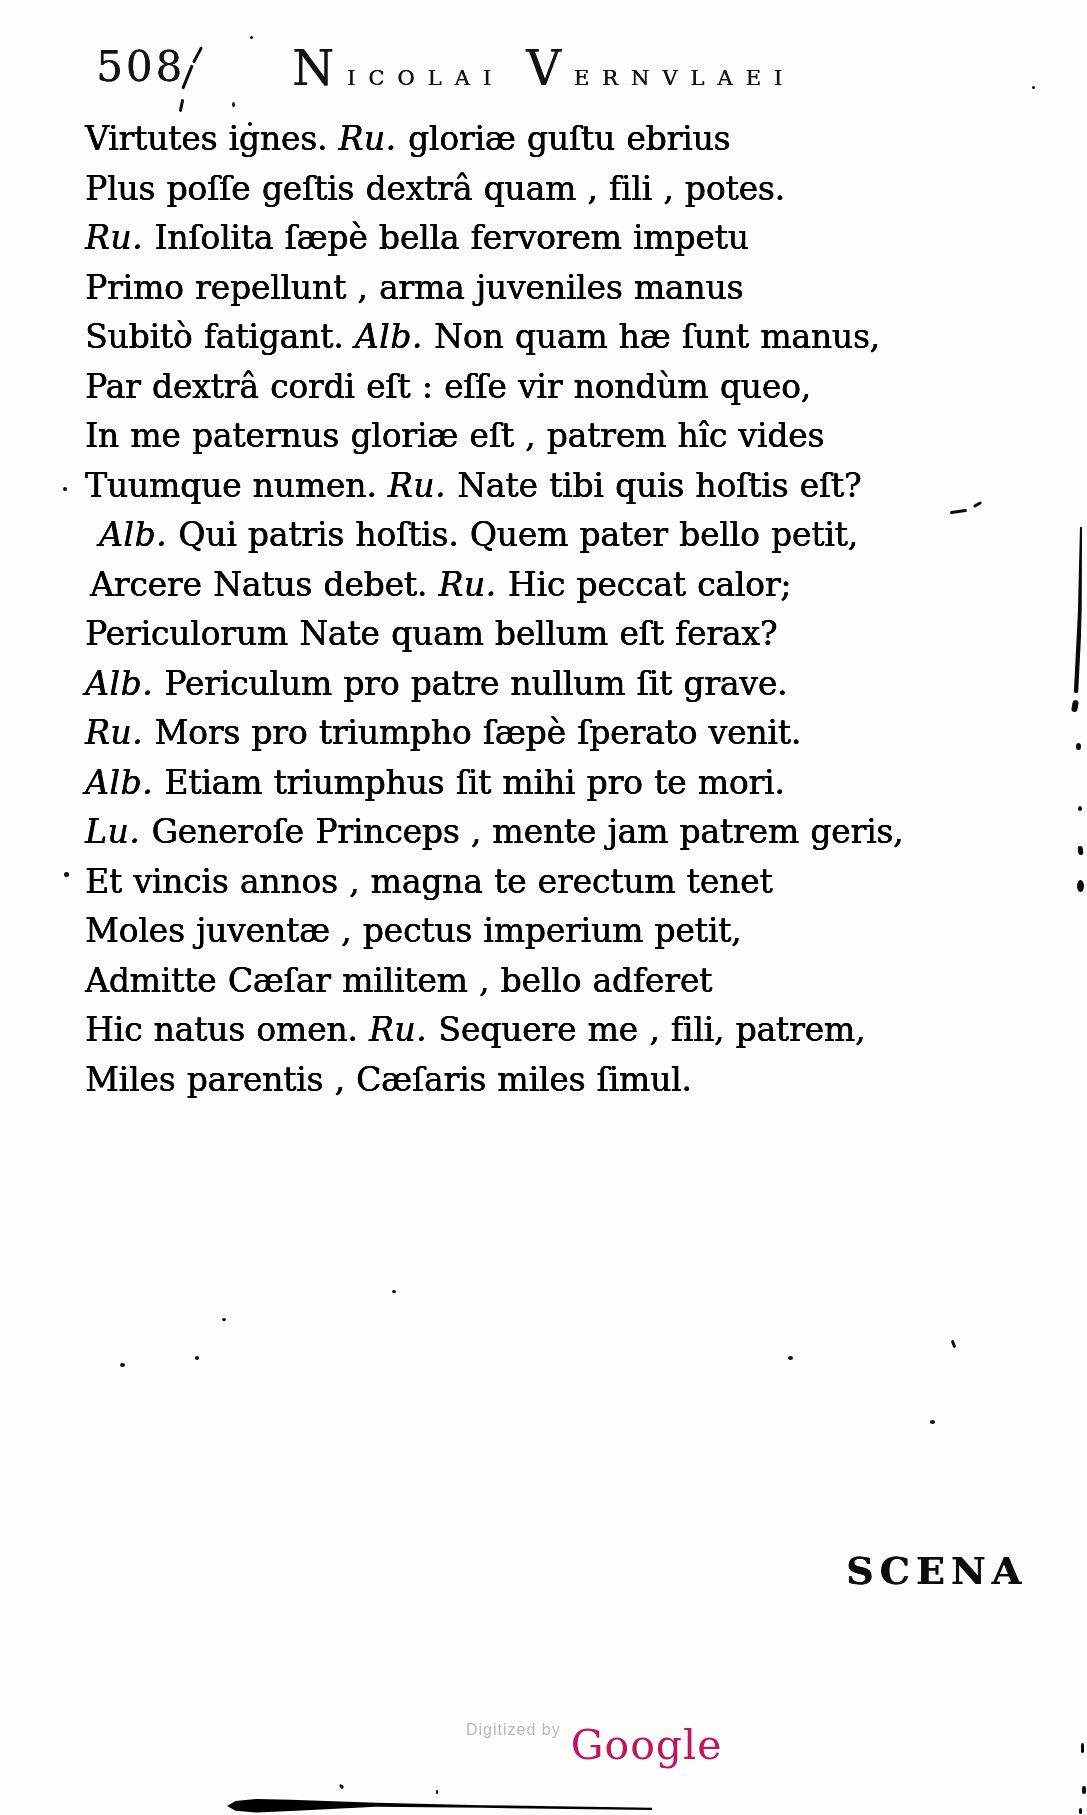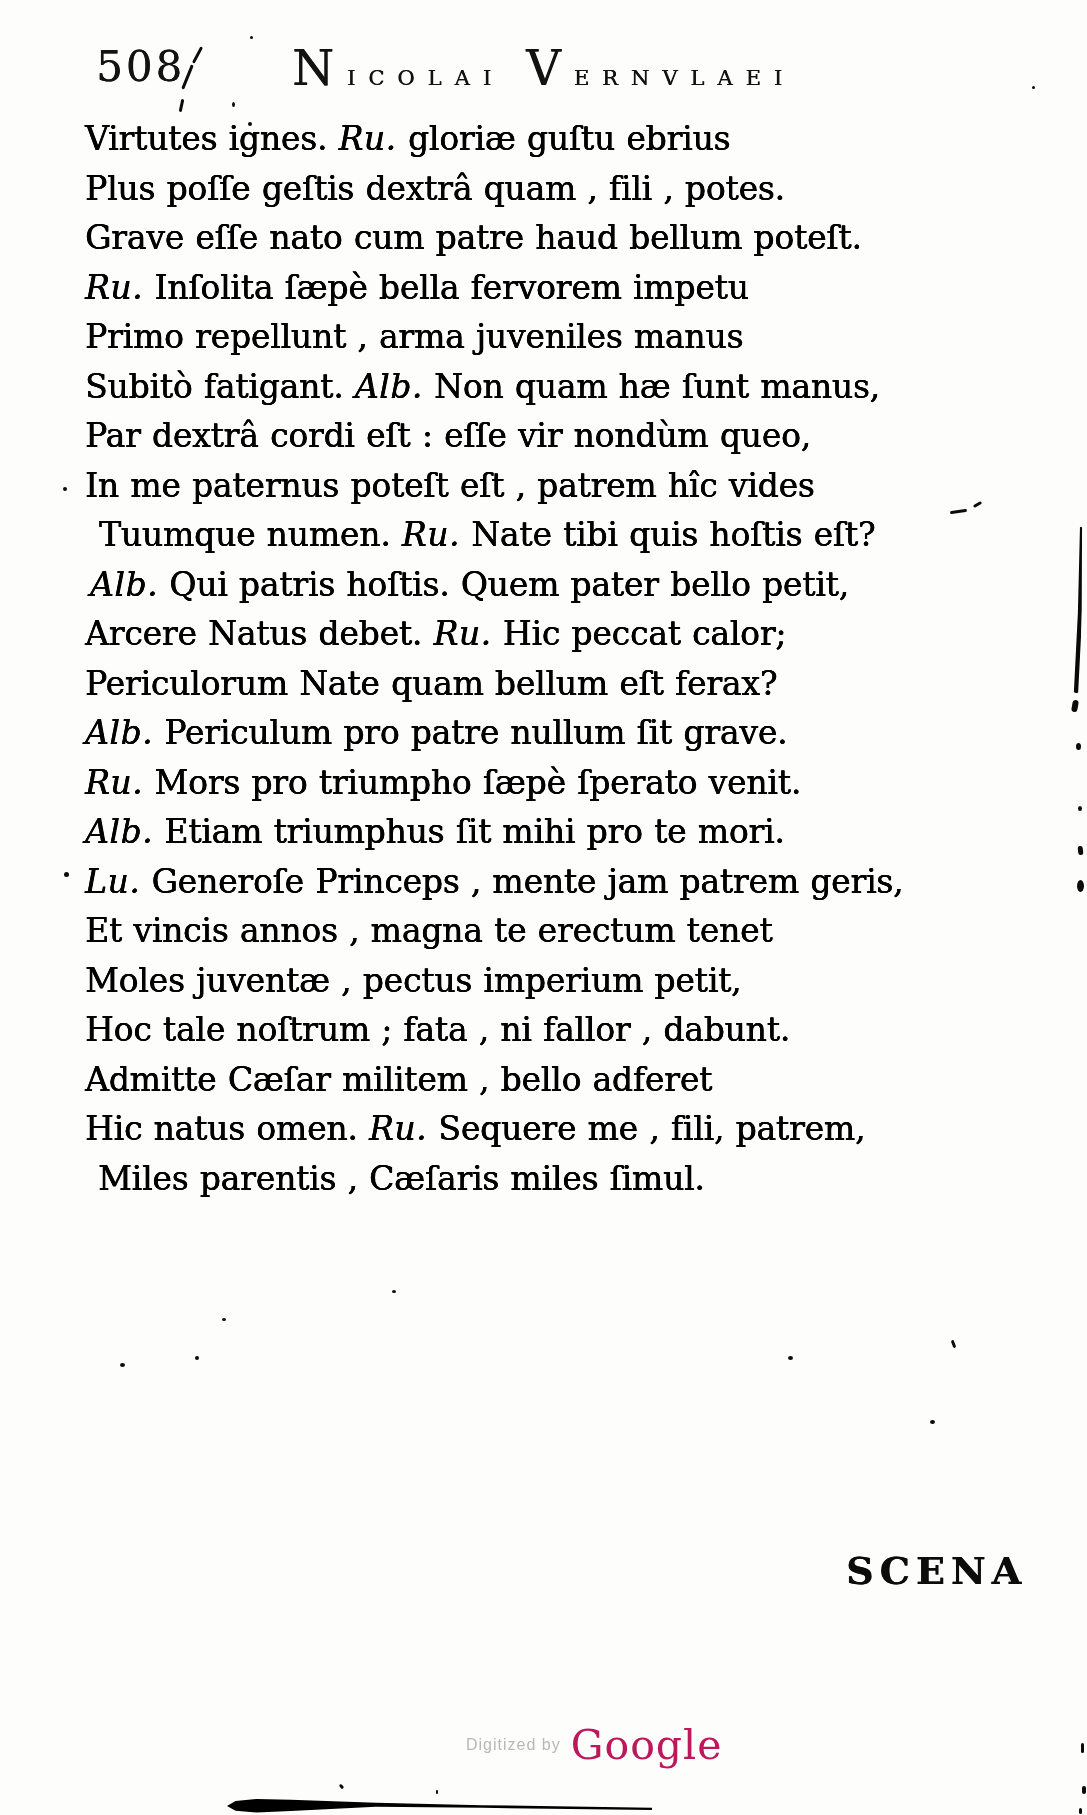--- a/index.html
+++ b/index.html
@@ -41,21 +41,21 @@
   .seg-italic{font-style:italic;letter-spacing:0.5px;}
   
   .catchword{
     position:absolute;left:846px;top:1548px;
     font-size:38px;font-weight:bold;letter-spacing:6px;color:#0c0c0c;
     text-shadow:0.6px 0 0 currentColor;
   }
   
   .watermark{
     position:absolute;left:466px;top:1721px;
-    display:flex;align-items:center;gap:10px;white-space:nowrap;
+    display:flex;align-items:flex-start;gap:10px;white-space:nowrap;
   }
   .wm-pre{
     font-family:"Liberation Sans",sans-serif;
     font-size:16px;color:#b8b8b8;letter-spacing:1px;
   }
   .wm-brand{
     font-family:"DejaVu Serif",serif;
     font-size:41px;color:#be185d;letter-spacing:1px;
   }
   
@@ -78,37 +78,35 @@
 
   <span class="pagenum">508</span>
 
   <div class="running-title">
     <span class="title-word"><span class="lead">N</span><span class="rest">ICOLAI</span></span><span class="title-word"><span class="lead">V</span><span class="rest">ERNVLAEI</span></span>
   </div>
 
   <div class="verse" id="verse">
       <div class="line"><span class="seg">Virtutes ignes. </span><span class="seg seg-italic">Ru.</span><span class="seg">  gloriæ guſtu ebrius</span></div>
       <div class="line"><span class="seg">Plus poſſe geſtis dextrâ quam , fili , potes.</span></div>
-      <div class="line"><span class="seg">Grave eſſe nato cum patre  haud bellum poteſt.</span></div>
       <div class="line"><span class="seg seg-italic">Ru.</span><span class="seg">  Inſolita ſæpè bella fervorem  impetu</span></div>
       <div class="line"><span class="seg">Primo repellunt , arma  juveniles manus</span></div>
       <div class="line"><span class="seg">Subitò fatigant. </span><span class="seg seg-italic">Alb.</span><span class="seg"> Non quam hæ ſunt manus,</span></div>
       <div class="line"><span class="seg">Par dextrâ cordi eſt : eſſe vir nondùm queo,</span></div>
-      <div class="line"><span class="seg">In me  paternus poteſt eſt , patrem  hîc vides</span></div>
+      <div class="line"><span class="seg">In me  paternus gloriæ eſt , patrem  hîc vides</span></div>
       <div class="line"><span class="seg">Tuumque numen. </span><span class="seg seg-italic">Ru.</span><span class="seg"> Nate tibi quis hoſtis eſt?</span></div>
       <div class="line"><span class="seg seg-italic">Alb.</span><span class="seg"> Qui patris hoſtis.  Quem pater bello petit,</span></div>
       <div class="line"><span class="seg">Arcere Natus debet.  </span><span class="seg seg-italic">Ru.</span><span class="seg"> Hic peccat calor;</span></div>
       <div class="line"><span class="seg">Periculorum Nate quam bellum eſt ferax?</span></div>
       <div class="line"><span class="seg seg-italic">Alb.</span><span class="seg"> Periculum pro  patre nullum ſit grave.</span></div>
       <div class="line"><span class="seg seg-italic">Ru.</span><span class="seg"> Mors pro triumpho ſæpè ſperato venit.</span></div>
       <div class="line"><span class="seg seg-italic">Alb.</span><span class="seg"> Etiam triumphus ſit mihi pro te mori.</span></div>
       <div class="line"><span class="seg seg-italic">Lu.</span><span class="seg"> Generoſe Princeps , mente jam patrem geris,</span></div>
       <div class="line"><span class="seg">Et vincis annos ,  magna te erectum tenet</span></div>
       <div class="line"><span class="seg">Moles juventæ , pectus  imperium petit,</span></div>
-      <div class="line"><span class="seg">Hoc tale  noſtrum ; fata , ni  fallor , dabunt.</span></div>
       <div class="line"><span class="seg">Admitte  Cæſar militem , bello adferet</span></div>
       <div class="line"><span class="seg">Hic natus  omen. </span><span class="seg seg-italic">Ru.</span><span class="seg"> Sequere  me , fili, patrem,</span></div>
       <div class="line"><span class="seg">Miles parentis ,  Cæſaris miles  ſimul.</span></div>
     </div>
 
   <div class="catchword">SCENA</div>
 
   <div class="watermark">
     <span class="wm-pre">Digitized by</span>
     <span class="wm-brand">Google</span>

